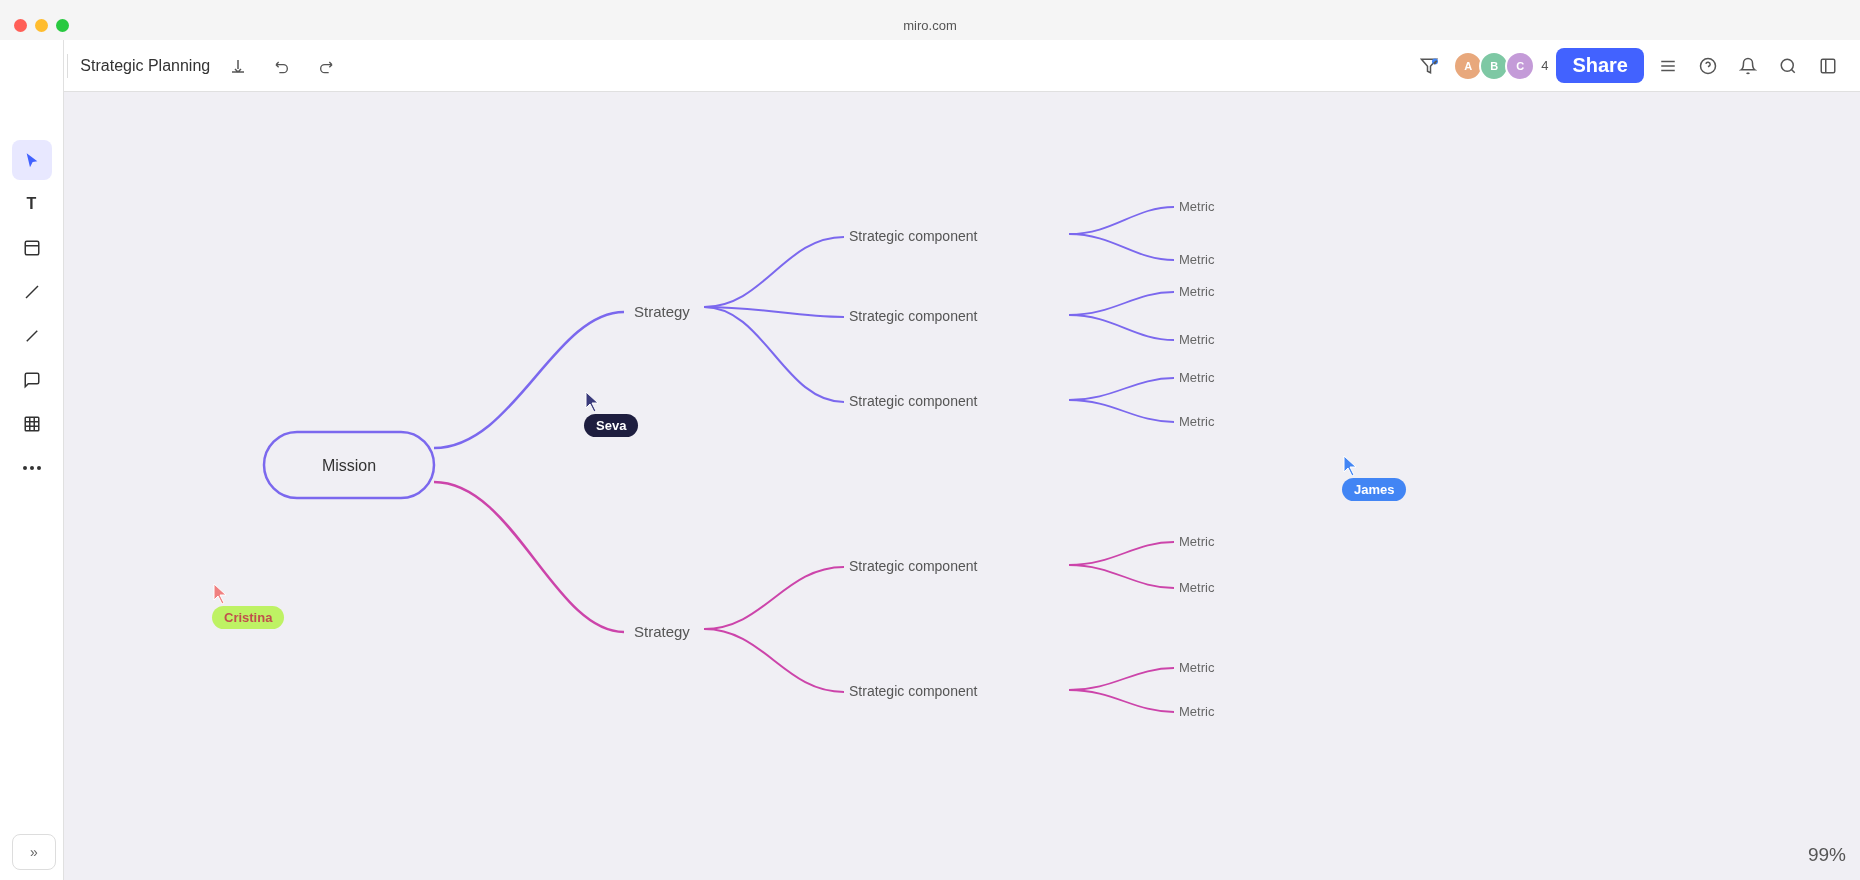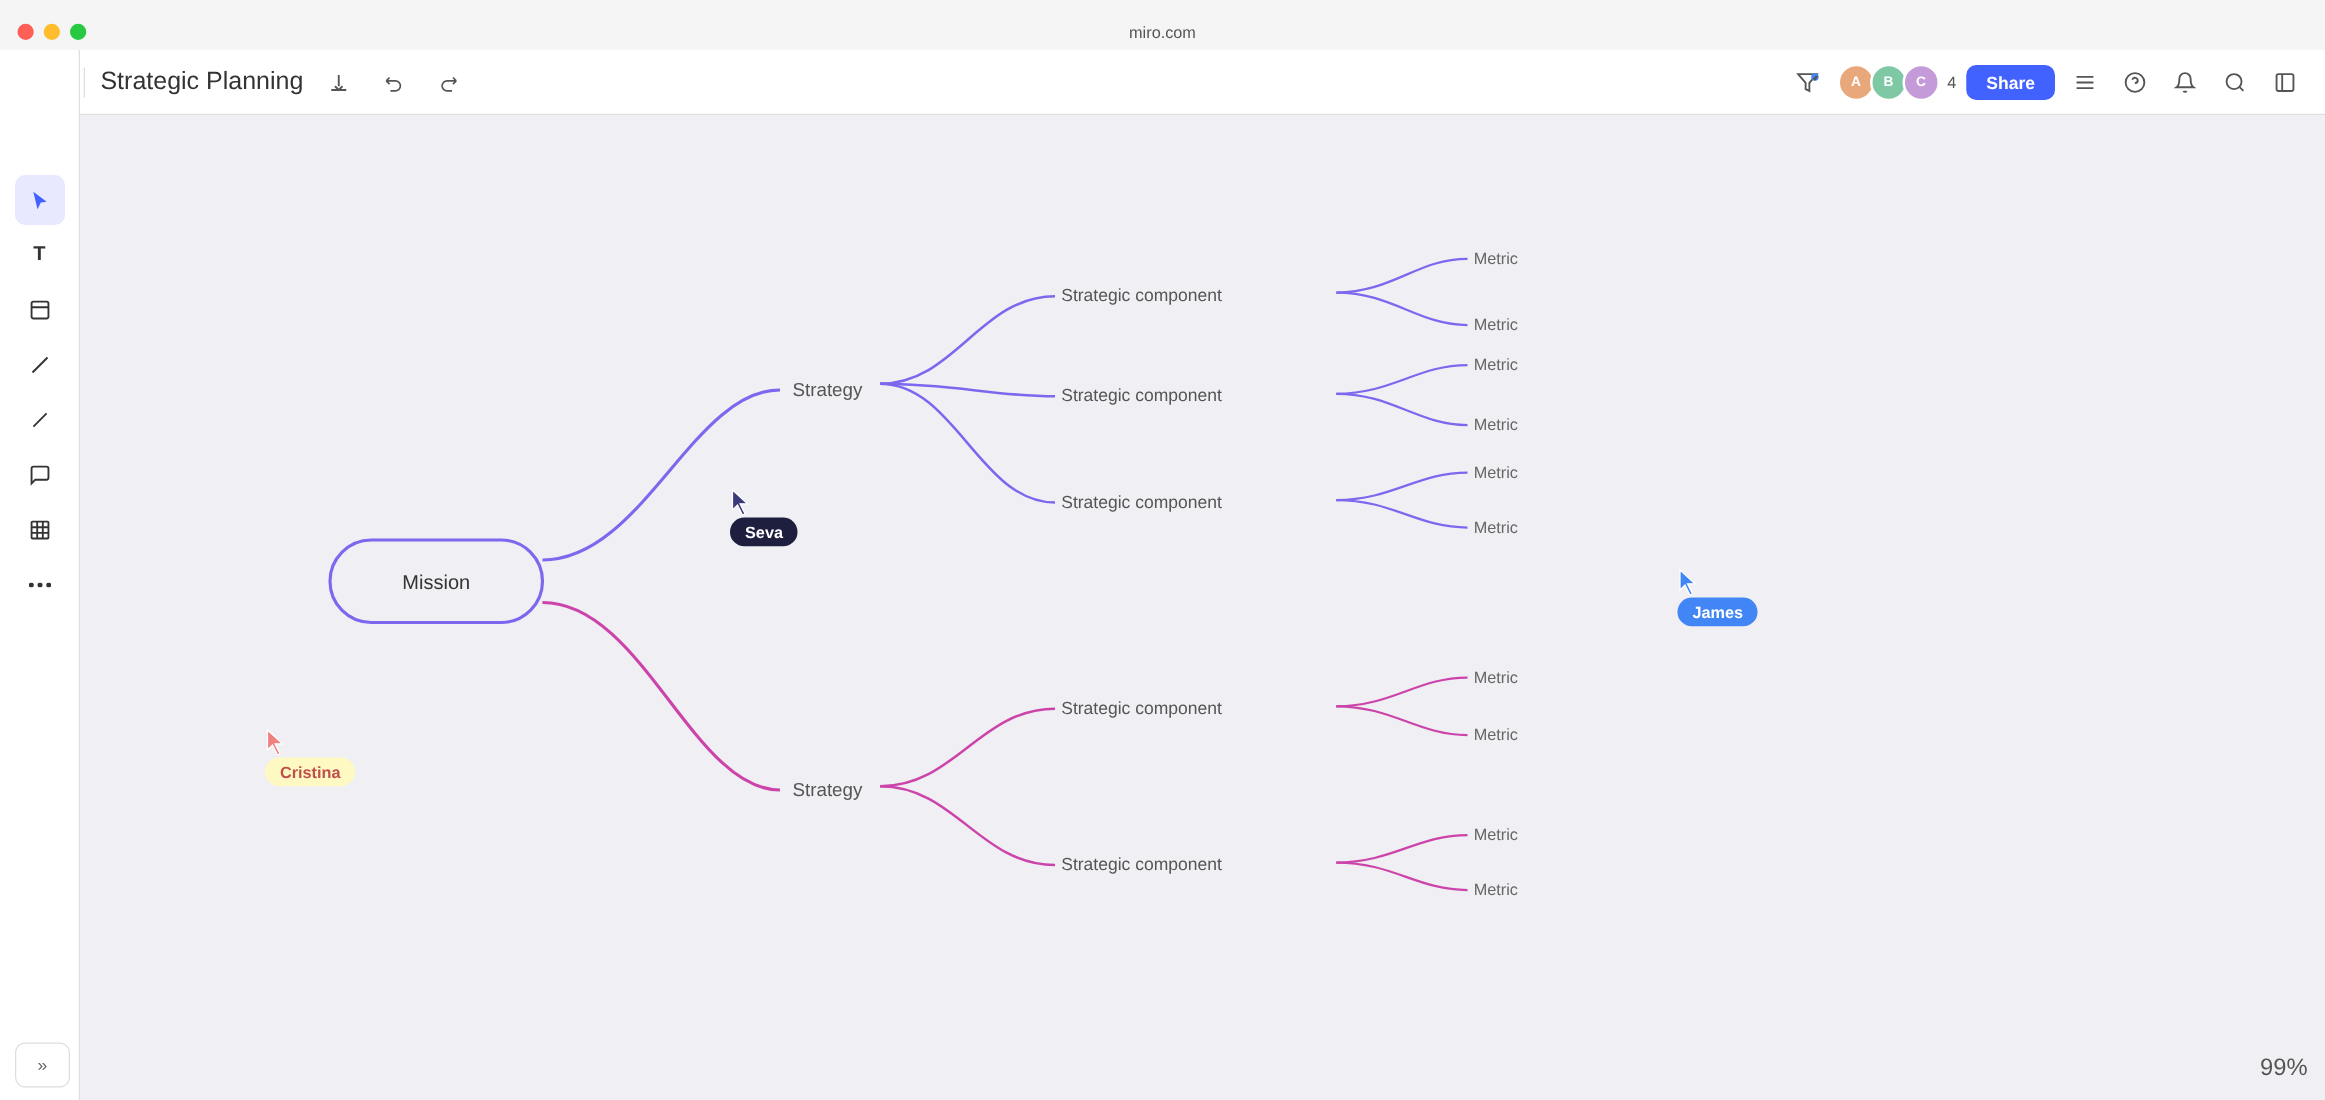--- a/index.html
+++ b/index.html
@@ -58,21 +58,21 @@
       font-weight: 800;
       color: #ff0000;
       letter-spacing: -1px;
     }
     .divider-v {
       width: 1px;
       height: 24px;
       background: #ddd;
     }
     .board-title {
-      font-size: 20px;
+      font-size: 16px;
       color: #333;
       font-weight: 500;
     }
     .header-icon-btn {
       width: 32px; height: 32px;
       border: none;
       background: transparent;
       cursor: pointer;
       display: flex; align-items: center; justify-content: center;
       border-radius: 6px;
@@ -103,21 +103,21 @@
       font-size: 13px;
       color: #555;
       margin-left: 4px;
     }
     .share-btn {
       background: #4262ff;
       color: white;
       border: none;
       border-radius: 8px;
       padding: 6px 16px;
-      font-size: 14px;
+      font-size: 20px;
       font-weight: 600;
       cursor: pointer;
     }
 
     
     .left-toolbar {
       position: absolute;
       top: 40px;
       left: 0;
       bottom: 0;
@@ -399,21 +399,21 @@
     <svg width="18" height="22" viewBox="0 0 18 22" style="display:block;">
       <polygon points="2,2 2,18 6,14 10,22 12,21 8,13 14,13" fill="#3a3a7a" stroke="white" stroke-width="1"></polygon>
     </svg>
     <div class="cursor-name-tag" style="background:#1e1e3f; color:white; font-size:13px; margin-top:2px;">Seva</div>
   </div>
 
   <div class="cursor-label" style="left: 148px; top: 490px;">
     <svg width="18" height="22" viewBox="0 0 18 22" style="display:block;">
       <polygon points="2,2 2,18 6,14 10,22 12,21 8,13 14,13" fill="#f08080" stroke="white" stroke-width="1"></polygon>
     </svg>
-    <div class="cursor-name-tag" style="background:#fef9c3; color:#c0504d; font-size:13px; margin-top:2px;">Cristina</div>
+    <div class="cursor-name-tag" style="background:#bef264; color:#c0504d; font-size:13px; margin-top:2px;">Cristina</div>
   </div>
 
   <div class="cursor-label" style="left: 1278px; top: 362px;">
     <svg width="18" height="22" viewBox="0 0 18 22" style="display:block;">
       <polygon points="2,2 2,18 6,14 10,22 12,21 8,13 14,13" fill="#4285f4" stroke="white" stroke-width="1"></polygon>
     </svg>
     <div class="cursor-name-tag" style="background:#4285f4; color:white; font-size:13px; margin-top:2px;text-align:center;">James</div>
   </div>
 
 </div>

